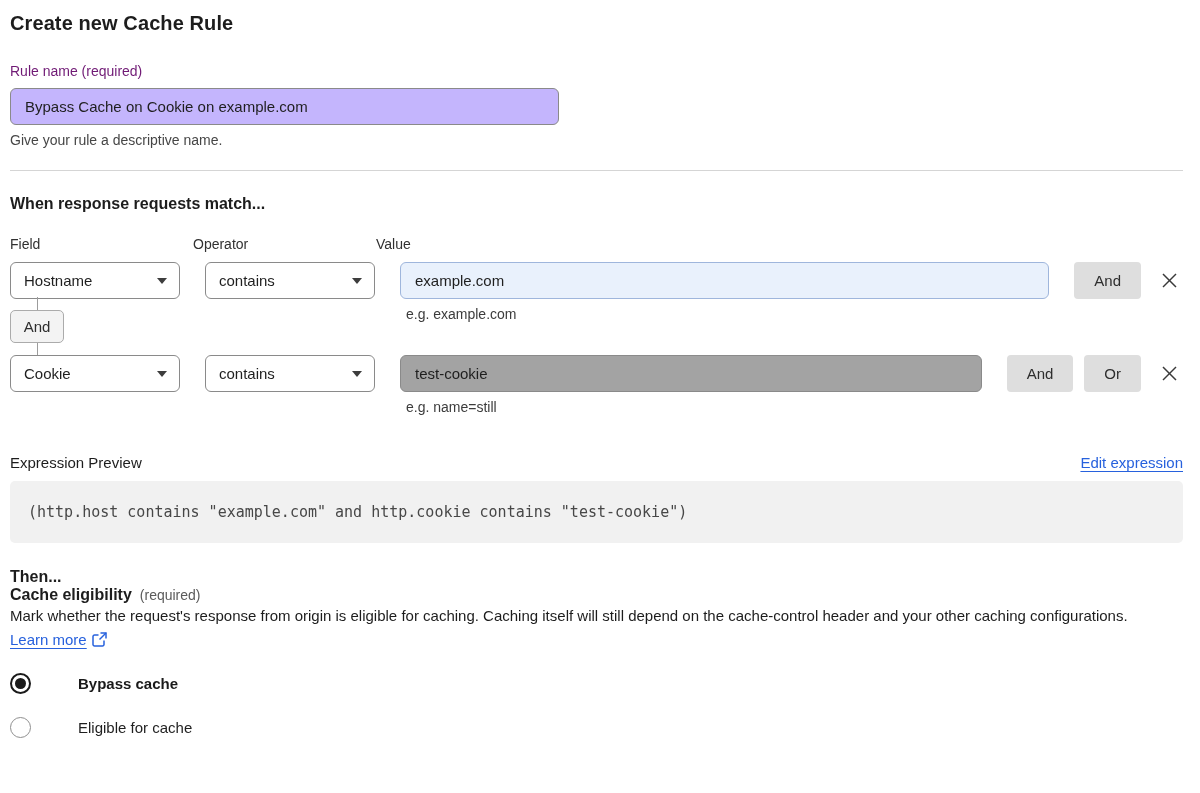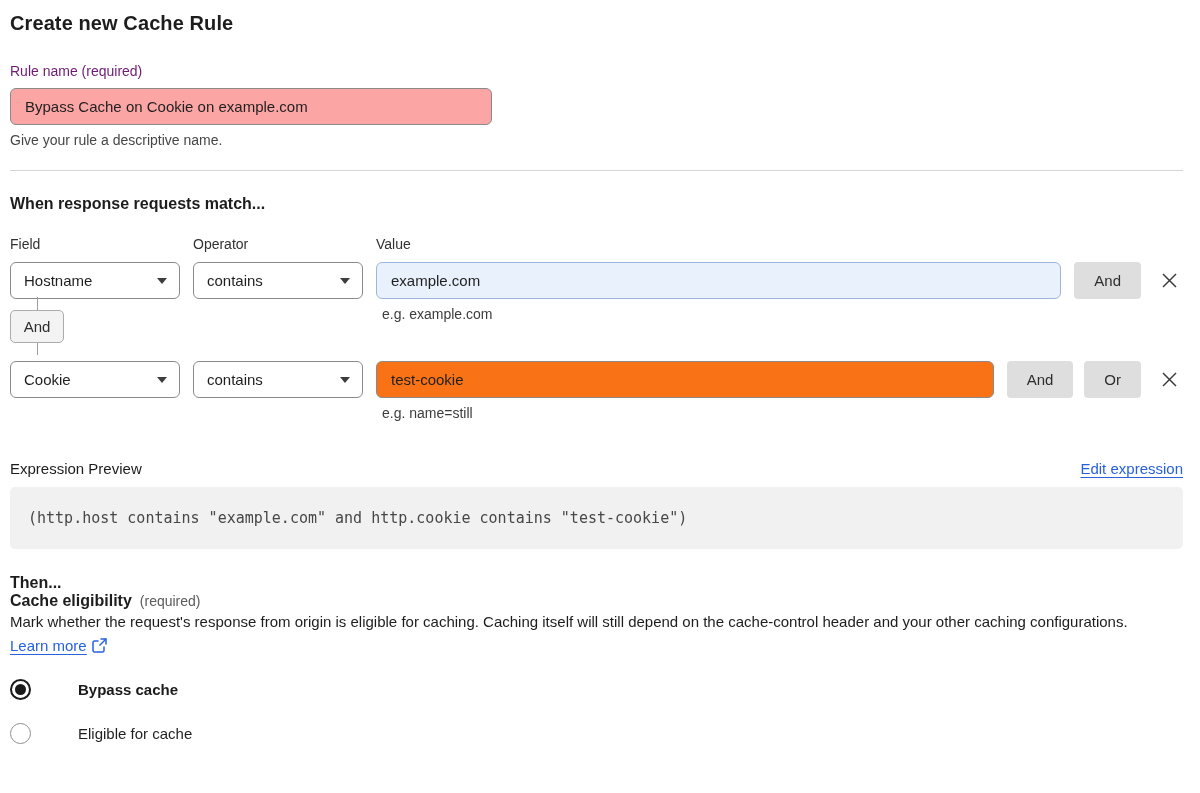--- a/index.html
+++ b/index.html
@@ -10,49 +10,49 @@
     color: #1f1f1f;
   }
   .page { padding: 12px 17px 30px 10px; }
 
   .page-title { font-size: 20px; font-weight: 700; color: #1d1d1d; letter-spacing: .1px; }
 
   
   .rule-name-block { margin-top: 27px; }
   .field-label { font-size: 14px; color: #701a75; }
   .rule-name-input {
-    display: block; margin-top: 8px; width: 482px; height: 37px;
+    display: block; margin-top: 8px; width: 549px; height: 37px;
     border: 1px solid #8a8a8a; border-radius: 6px; padding: 0 14px;
-    font-size: 15px; color: #1f1f1f; background: #fca5a5; outline: none;
+    font-size: 15px; color: #1f1f1f; background: #c4b5fd; outline: none;
     font-family: "Liberation Sans", sans-serif;
   }
   .help-text { margin-top: 7px; font-size: 14px; color: #464646; }
 
   .divider { border: none; border-top: 1px solid #d5d5d5; margin-top: 22px; }
 
   .section-heading { font-size: 16px; font-weight: 700; color: #1d1d1d; }
   .match-heading { margin-top: 24px; }
 
   
   .col-labels { display: flex; column-gap: 13px; margin-top: 23px; font-size: 14px; color: #313131; }
   .col-labels .col-170 { width: 170px; flex: 0 0 170px; }
   .col-labels .col-flex { flex: 1; }
 
-  .cond-row { display: flex; column-gap: 13px; margin-top: 10px; align-items: flex-start; }
+  .cond-row { display: flex; column-gap: 25px; margin-top: 10px; align-items: flex-start; }
   .select-box {
     width: 170px; flex: 0 0 170px; height: 37px;
     border: 1px solid #8a8a8a; border-radius: 6px; background: #fff;
     display: flex; align-items: center; justify-content: space-between;
     padding: 0 12px 0 13px; font-size: 15px; color: #1f1f1f; cursor: pointer;
   }
   .caret { width: 10px; height: 6px; flex: 0 0 auto; }
   .value-col { flex: 1; min-width: 0; }
   .value-input {
     width: 100%; height: 37px; border: 1px solid #8a8a8a; border-radius: 6px;
-    padding: 0 14px; font-size: 15px; color: #1f1f1f; background: #f97316; outline: none;
+    padding: 0 14px; font-size: 15px; color: #1f1f1f; background: #a3a3a3; outline: none;
     font-family: "Liberation Sans", sans-serif;
   }
   .value-input.focused { background: #e9f1fc; border-color: #9fb6dc; }
   .hint { margin-top: 7px; font-size: 14px; color: #3c3c3c; padding-left: 6px; }
 
   .row-actions { display: flex; align-items: center; column-gap: 11px; height: 37px; flex: 0 0 auto; }
   .join-btn {
     height: 37px; padding: 0 20px; border: none; border-radius: 4px;
     background: #dedede; font-size: 15px; color: #2e2e2e; cursor: pointer;
     font-family: "Liberation Sans", sans-serif;
@@ -154,21 +154,21 @@
         </svg>
       </button>
     </div>
   </div>
 
   <div class="connector">
     <div class="connector-line"></div>
     <button class="connector-box">And</button>
   </div>
 
-  <div class="cond-row" style="margin-top:6px;">
+  <div class="cond-row" style="margin-top:0;">
     <div class="select-box">
       <span>Cookie</span>
       <svg class="caret" viewBox="0 0 10 6">
           <polygon points="0,0 10,0 5,6" fill="#3d3d3d"></polygon>
         </svg>
     </div>
     <div class="select-box">
       <span>contains</span>
       <svg class="caret" viewBox="0 0 10 6">
           <polygon points="0,0 10,0 5,6" fill="#3d3d3d"></polygon>

